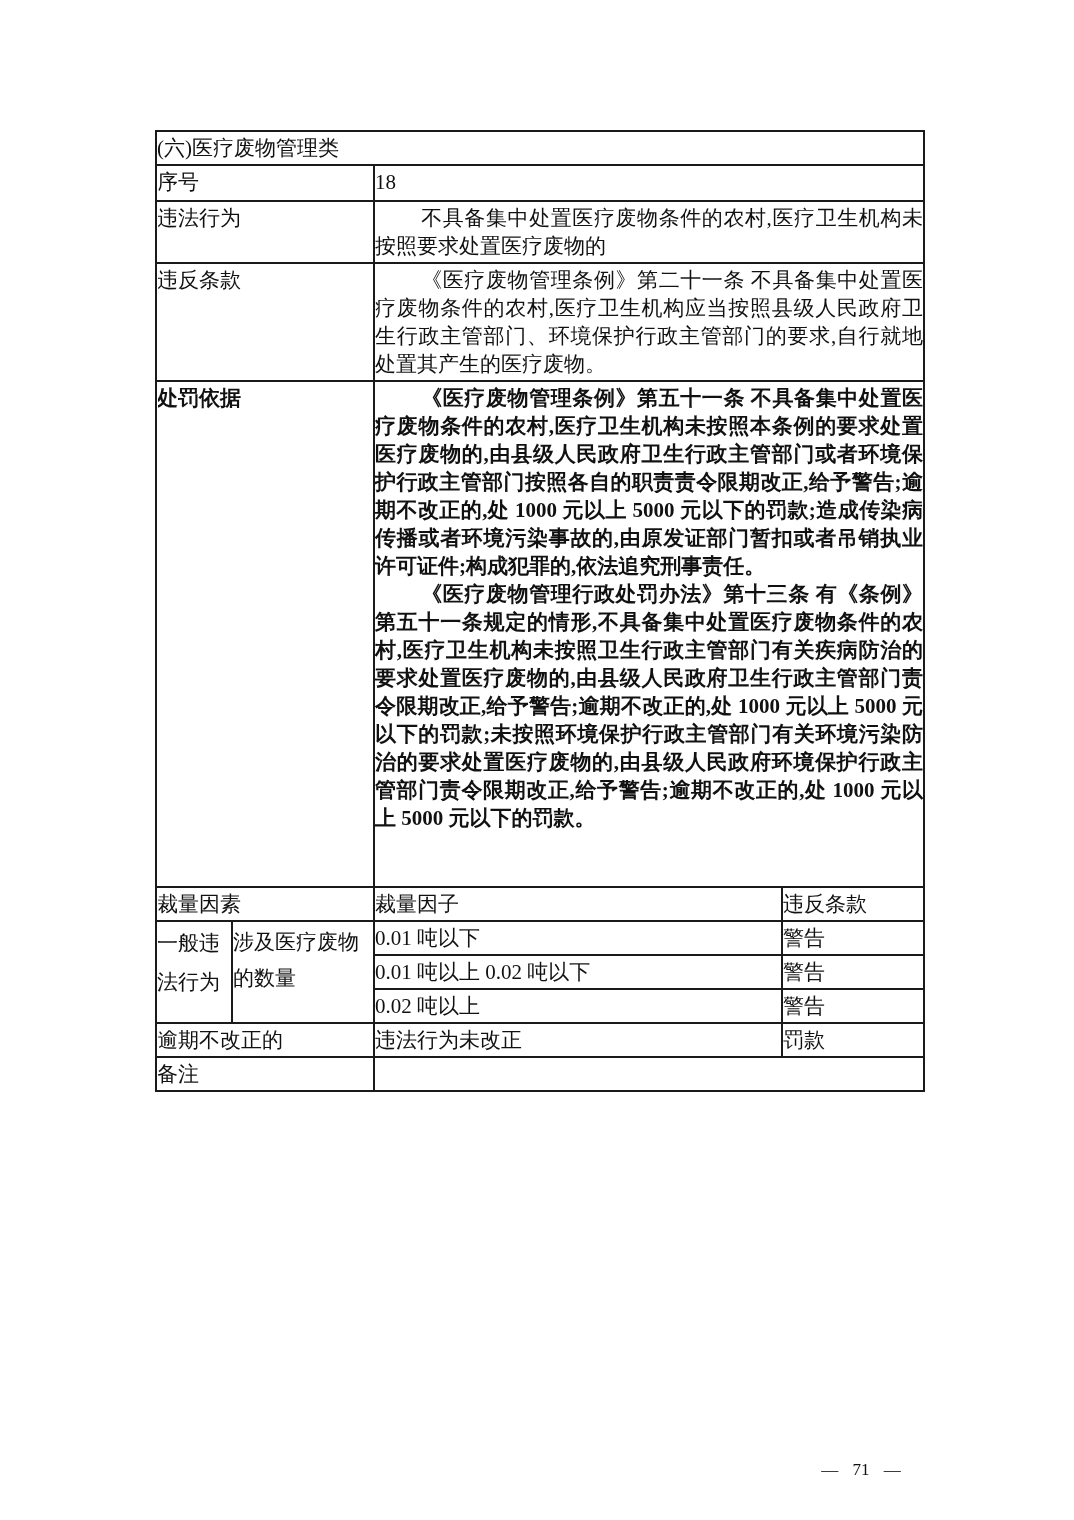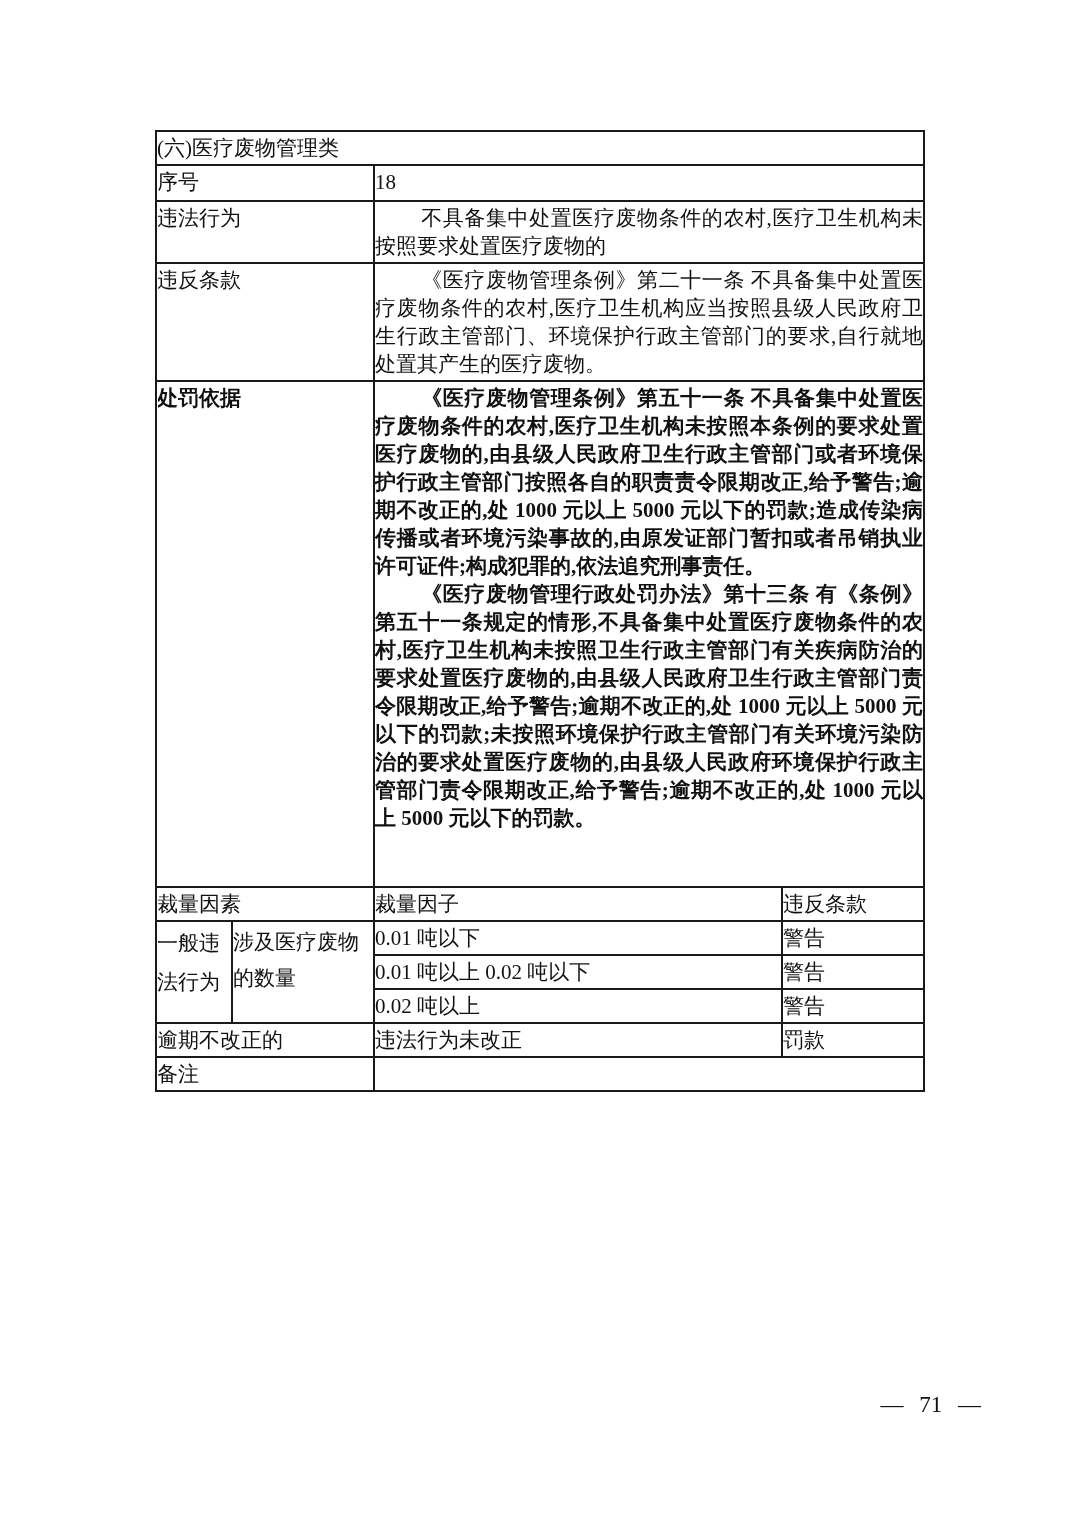--- a/index.html
+++ b/index.html
@@ -61,25 +61,25 @@
     line-height: 39px;
     padding-top: 4px;
   }
   td.quantity-cell {
     line-height: 36px;
     padding-top: 4px;
     padding-right: 18px;
   }
   .page-number {
     position: absolute;
-    top: 1392px;
+    top: 1460px;
     left: 741px;
     width: 240px;
-    text-align: right;
-    font-size: 23px;
+    text-align: center;
+    font-size: 17px;
     word-spacing: 10px;
     color: #111111;
   }
 </style>
 </head>
 <body>
 
 <div class="page">
 
   <table class="doc-table">

